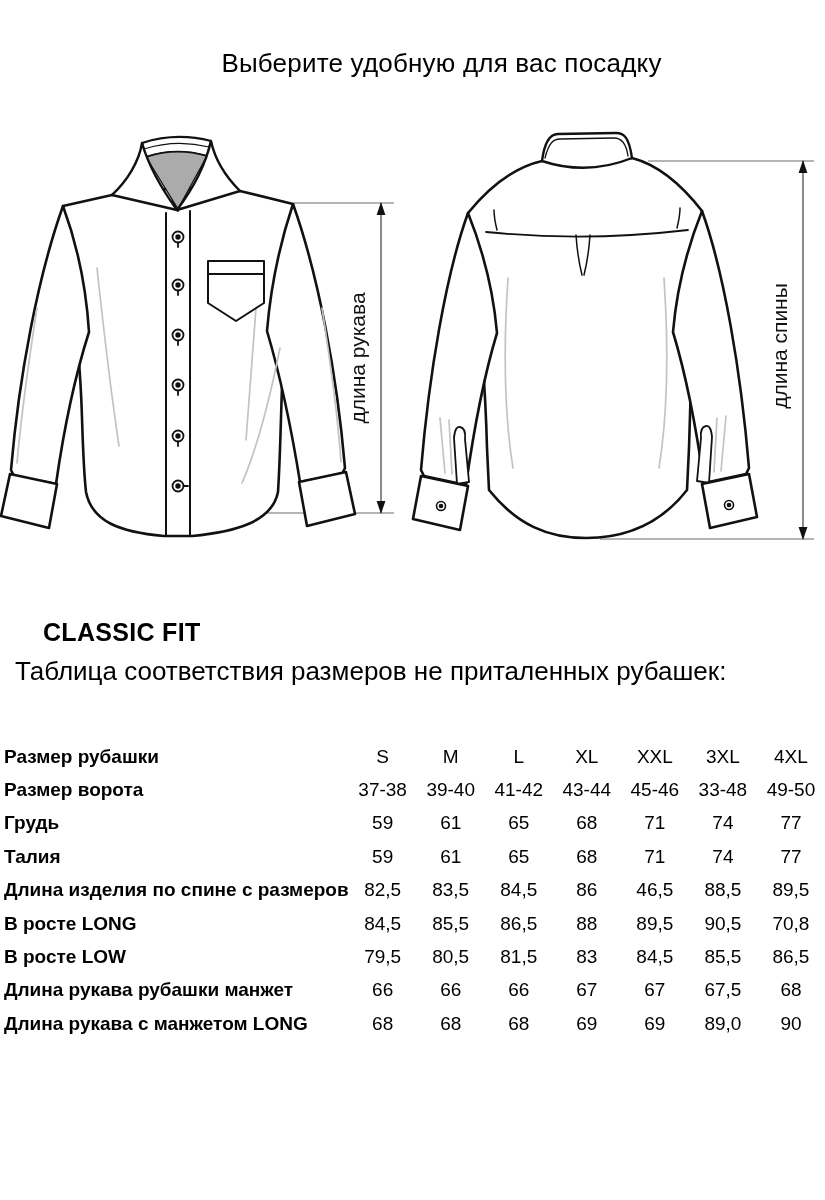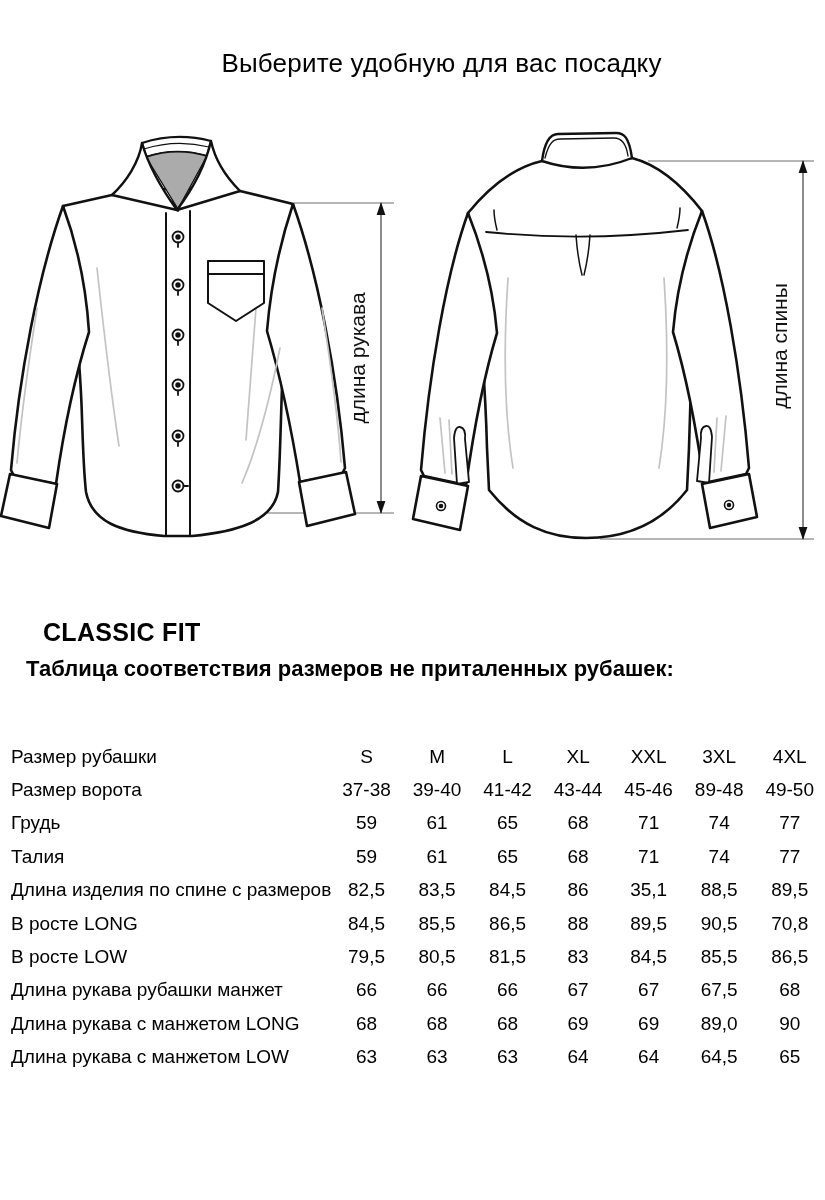--- a/index.html
+++ b/index.html
@@ -3,24 +3,24 @@
 <meta charset="utf-8">
 <style>
   html,body{margin:0;padding:0;background:#fff;}
   #page{position:relative;width:825px;height:1200px;background:#ffffff;overflow:hidden;
         font-family:"Liberation Sans",sans-serif;color:#000;}
   .page-title{position:absolute;top:48px;left:0;width:825px;text-align:center;
         font-size:26px;font-weight:400;letter-spacing:0.2px;padding-left:29px;}
   #diagram{position:absolute;top:118px;left:0;}
   svg{font-family:"Liberation Sans",sans-serif;}
   .fit-heading{position:absolute;top:618px;left:15px;font-size:25px;font-weight:700;letter-spacing:0.3px;margin-left:28px;}
-  .fit-subtitle{position:absolute;top:656px;left:15px;font-size:22px;font-weight:700;margin-left:11px;}
+  .fit-subtitle{position:absolute;top:656px;left:15px;font-size:26px;font-weight:400;}
   #size-table{position:absolute;top:740px;left:0;width:825px;border-collapse:collapse;}
   #size-table td{height:33.4px;padding:0;font-size:19px;white-space:nowrap;vertical-align:middle;}
-  #size-table td.row-label{width:280px;text-align:left;padding-left:11px;}
+  #size-table td.row-label{width:280px;text-align:left;padding-left:4px;font-weight:bold;}
   #size-table td.cell{width:78px;text-align:center;}
 </style>
 </head>
 <body>
 
 <div id="page">
 
   <div class="page-title">Выберите удобную для вас посадку</div>
 
   <svg id="diagram" width="825" height="478" viewBox="0 0 825 478">
@@ -195,21 +195,21 @@
           <td class="cell">3XL</td>
           <td class="cell">4XL</td>
         </tr>
         <tr>
           <td class="row-label">Размер ворота</td>
           <td class="cell">37-38</td>
           <td class="cell">39-40</td>
           <td class="cell">41-42</td>
           <td class="cell">43-44</td>
           <td class="cell">45-46</td>
-          <td class="cell">89-48</td>
+          <td class="cell">33-48</td>
           <td class="cell">49-50</td>
         </tr>
         <tr>
           <td class="row-label">Грудь</td>
           <td class="cell">59</td>
           <td class="cell">61</td>
           <td class="cell">65</td>
           <td class="cell">68</td>
           <td class="cell">71</td>
           <td class="cell">74</td>
@@ -224,21 +224,21 @@
           <td class="cell">71</td>
           <td class="cell">74</td>
           <td class="cell">77</td>
         </tr>
         <tr>
           <td class="row-label">Длина изделия по спине с размеров</td>
           <td class="cell">82,5</td>
           <td class="cell">83,5</td>
           <td class="cell">84,5</td>
           <td class="cell">86</td>
-          <td class="cell">35,1</td>
+          <td class="cell">46,5</td>
           <td class="cell">88,5</td>
           <td class="cell">89,5</td>
         </tr>
         <tr>
           <td class="row-label">В росте LONG</td>
           <td class="cell">84,5</td>
           <td class="cell">85,5</td>
           <td class="cell">86,5</td>
           <td class="cell">88</td>
           <td class="cell">89,5</td>
@@ -268,26 +268,16 @@
         <tr>
           <td class="row-label">Длина рукава с манжетом LONG</td>
           <td class="cell">68</td>
           <td class="cell">68</td>
           <td class="cell">68</td>
           <td class="cell">69</td>
           <td class="cell">69</td>
           <td class="cell">89,0</td>
           <td class="cell">90</td>
         </tr>
-        <tr>
-          <td class="row-label">Длина рукава с манжетом LOW</td>
-          <td class="cell">63</td>
-          <td class="cell">63</td>
-          <td class="cell">63</td>
-          <td class="cell">64</td>
-          <td class="cell">64</td>
-          <td class="cell">64,5</td>
-          <td class="cell">65</td>
-        </tr>
       </tbody>
   </table>
 
 </div>
 
 </body></html>

